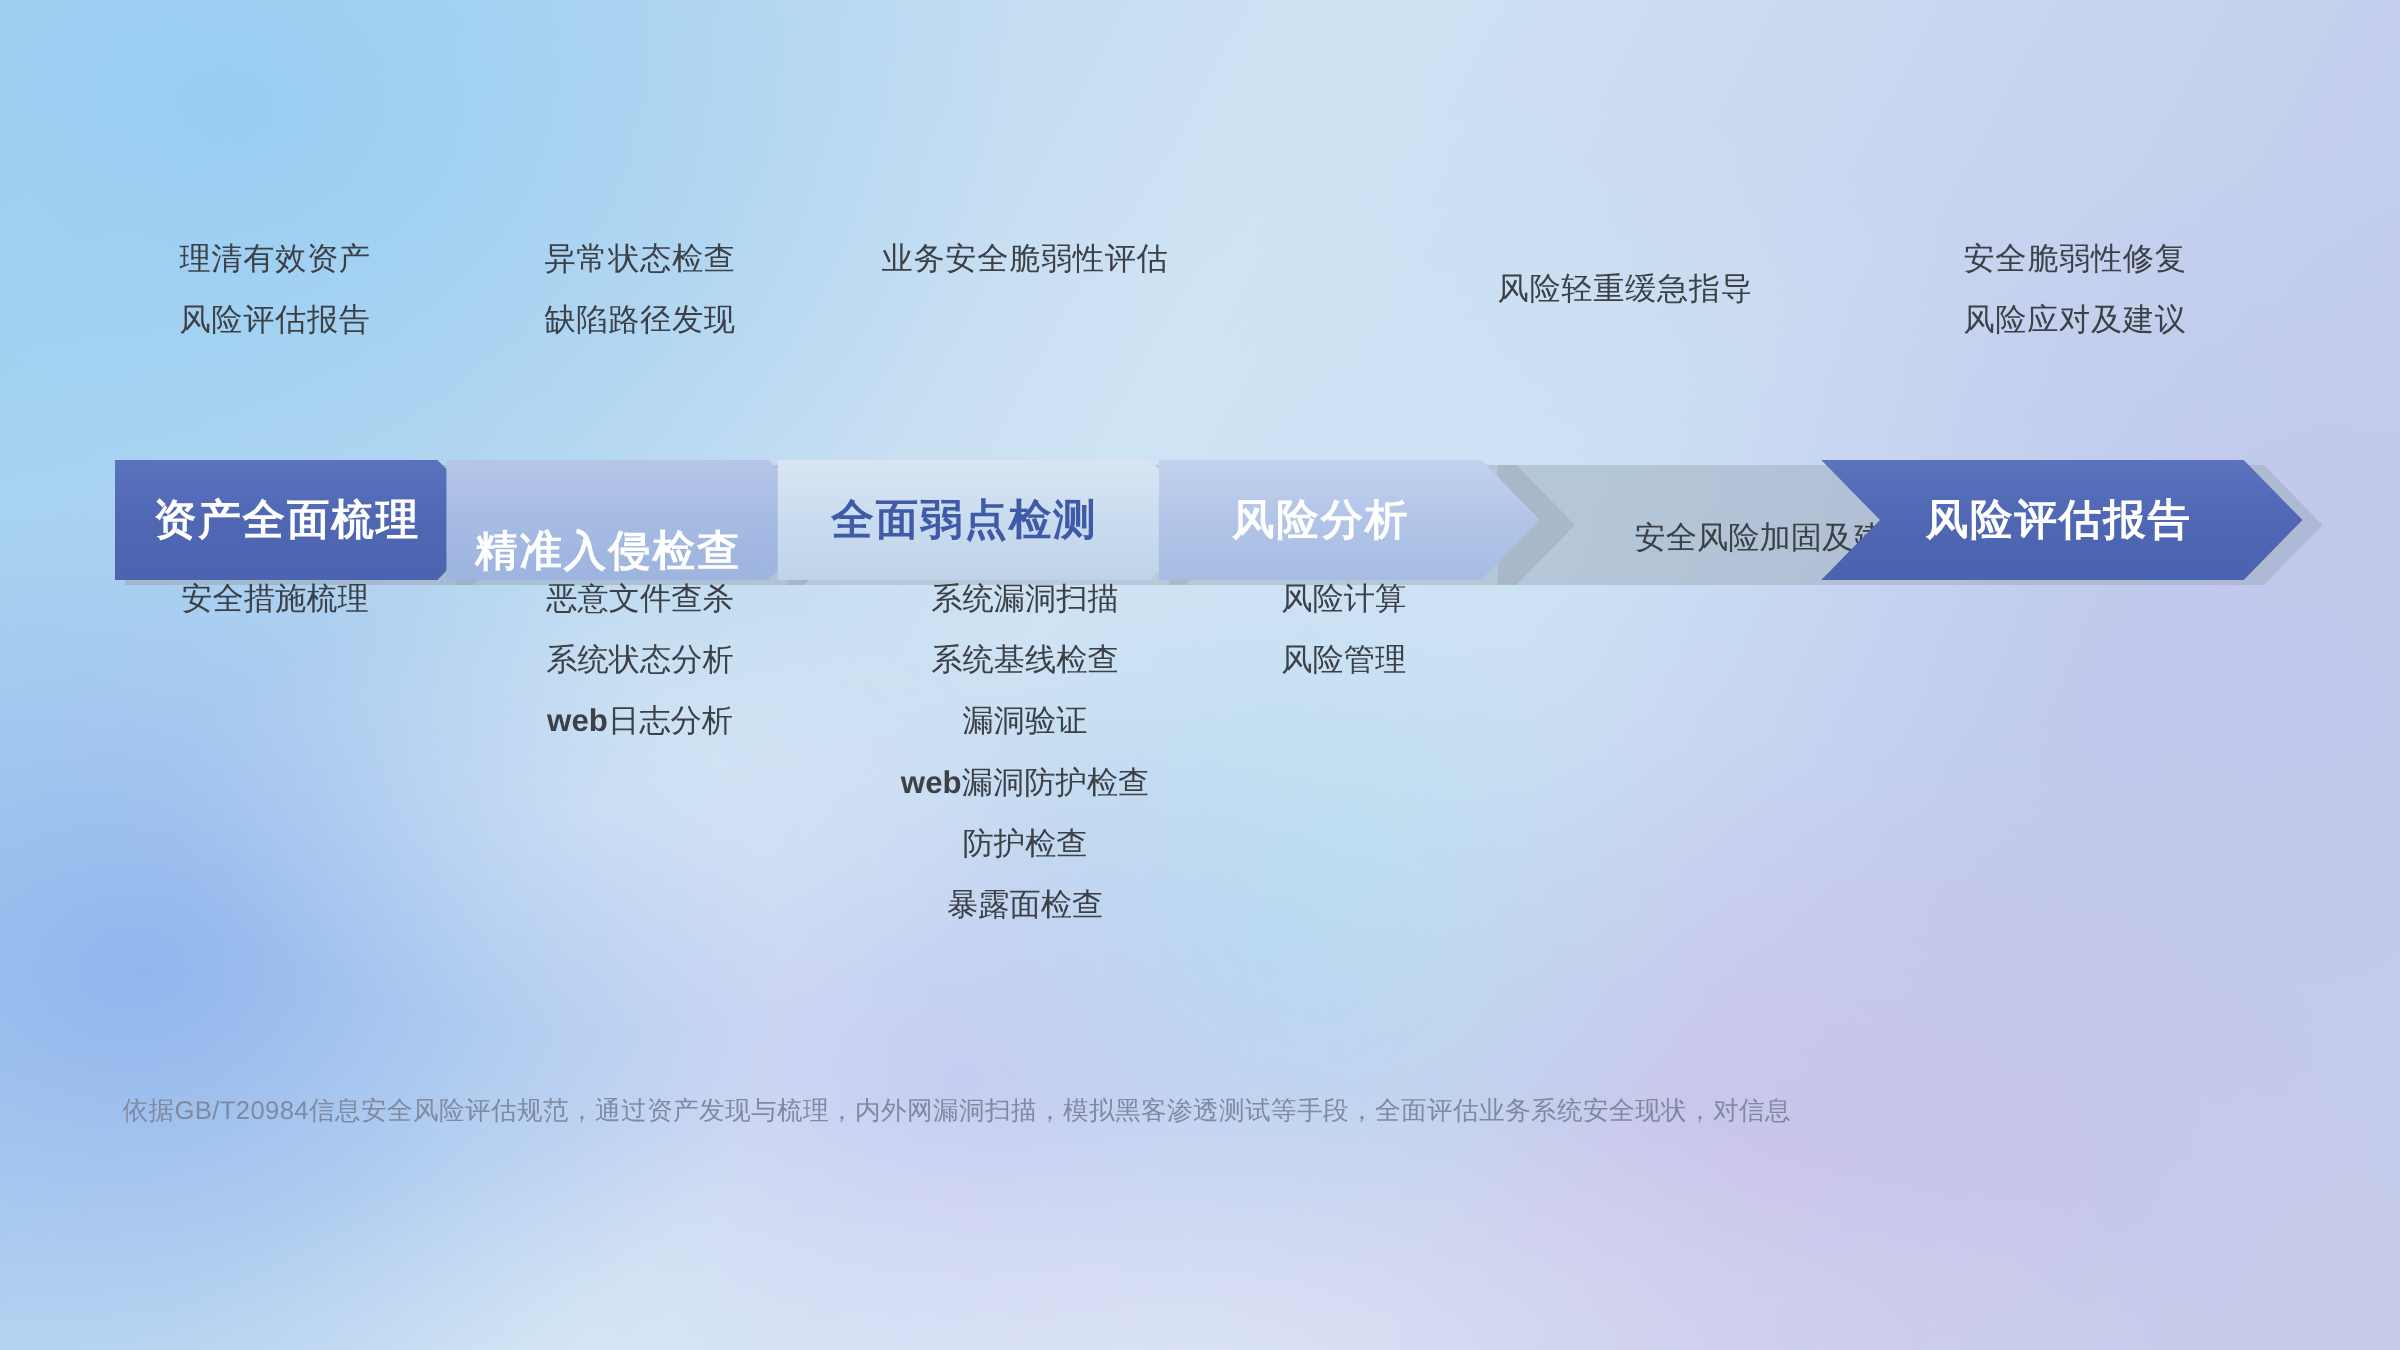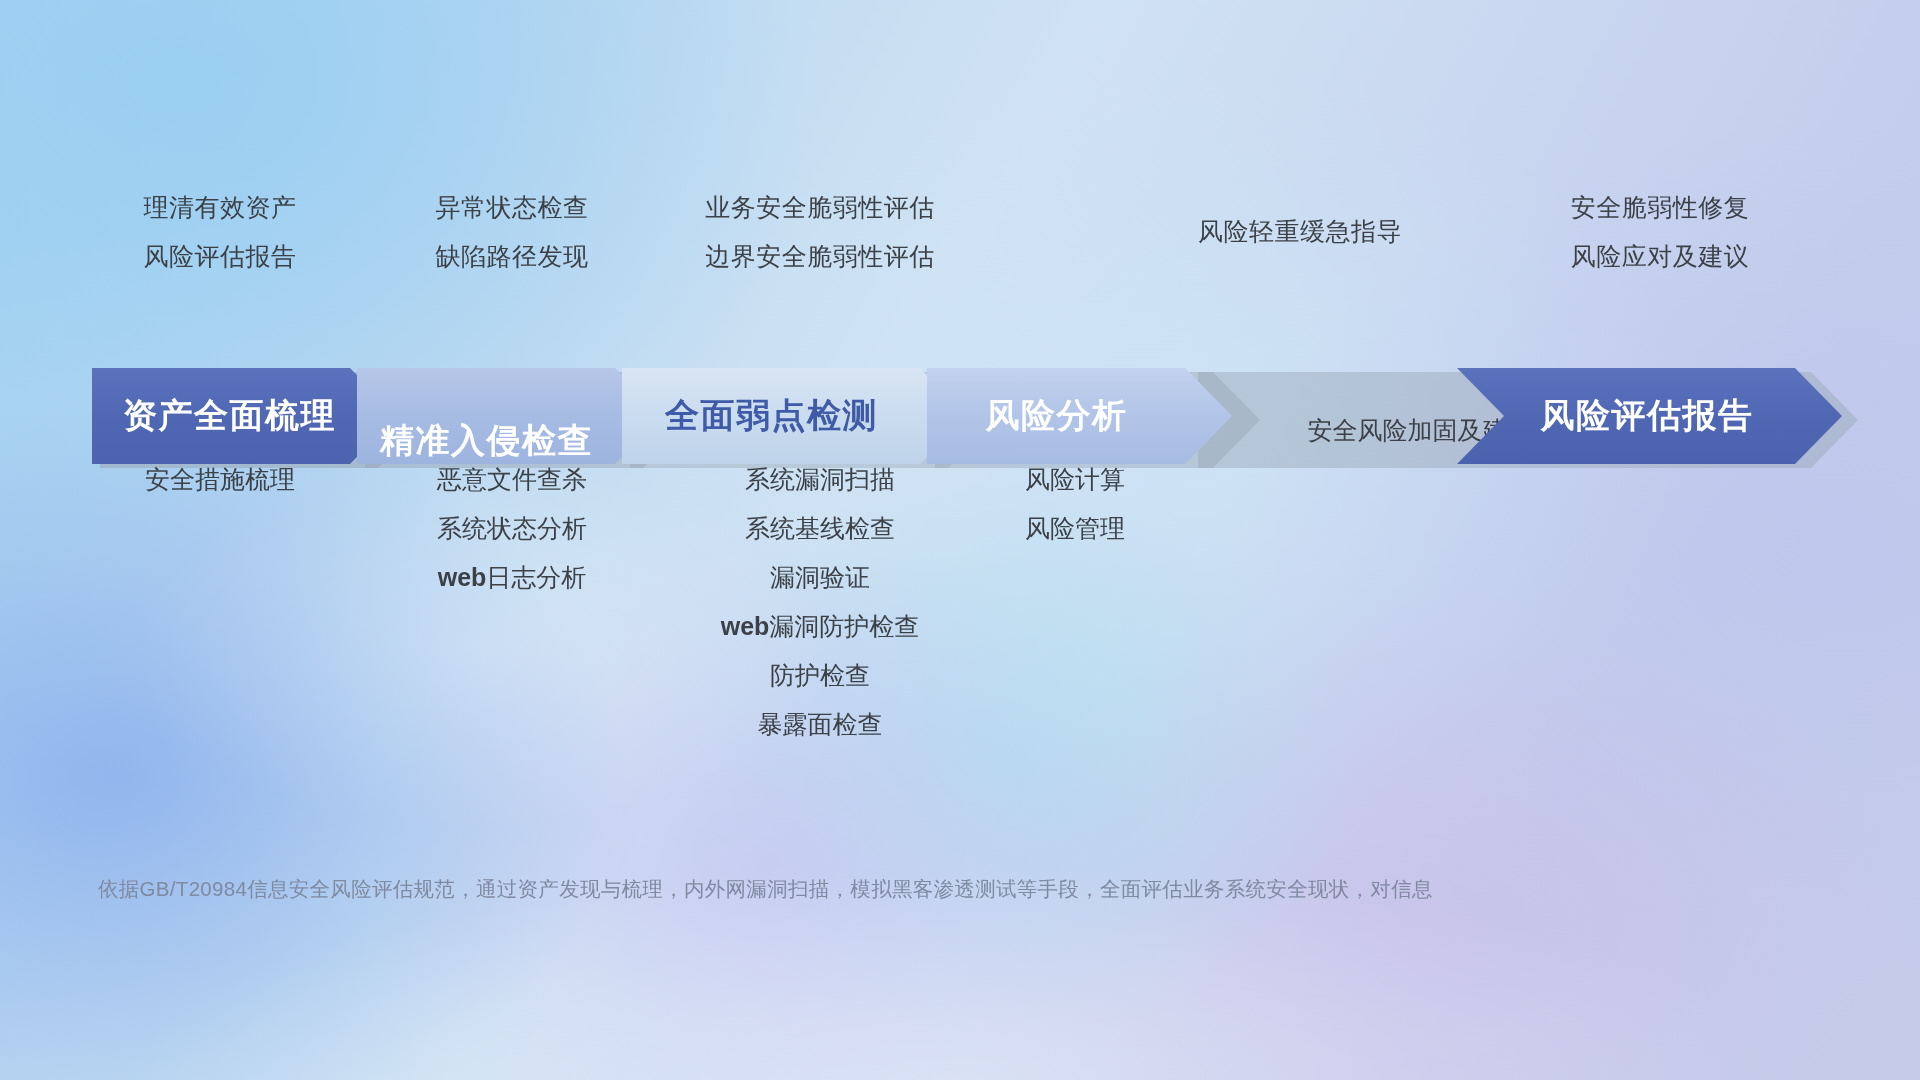--- a/index.html
+++ b/index.html
@@ -134,21 +134,20 @@
     <span class="tl">风险评估报告</span>
   </div>
 
   <div class="top-group" style="left:352px; top:183px; width:320px;">
     <span class="tl">异常状态检查</span>
     <span class="tl">缺陷路径发现</span>
   </div>
 
   <div class="top-group" style="left:630px; top:183px; width:380px;">
     <span class="tl">业务安全脆弱性评估</span>
-    <span class="tl">边界安全脆弱性评估</span>
   </div>
 
   <div class="top-group" style="left:1130px; top:207px; width:340px;">
     <span class="tl">风险轻重缓急指导</span>
   </div>
 
   <div class="top-group" style="left:1490px; top:183px; width:340px;">
     <span class="tl">安全脆弱性修复</span>
     <span class="tl">风险应对及建议</span>
   </div>

